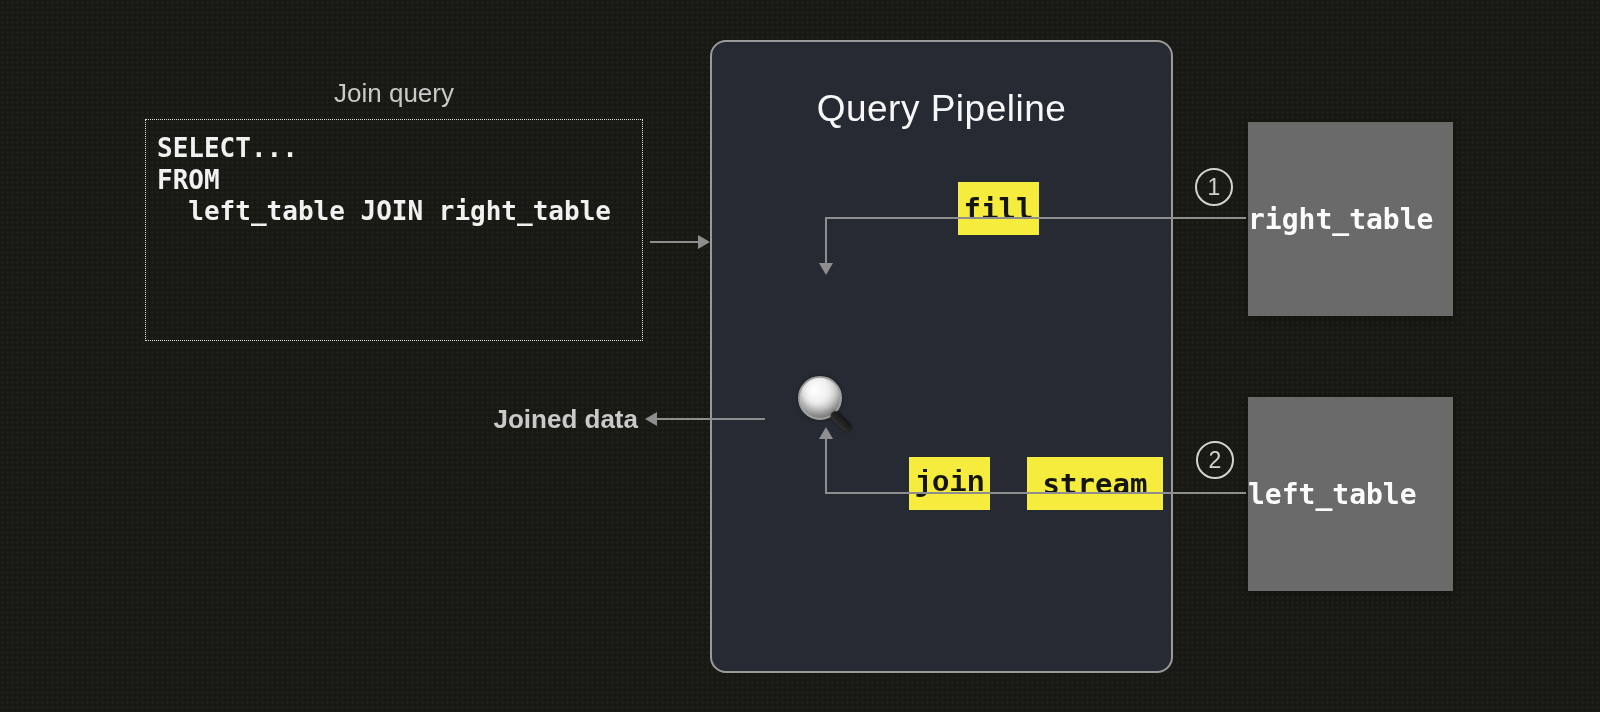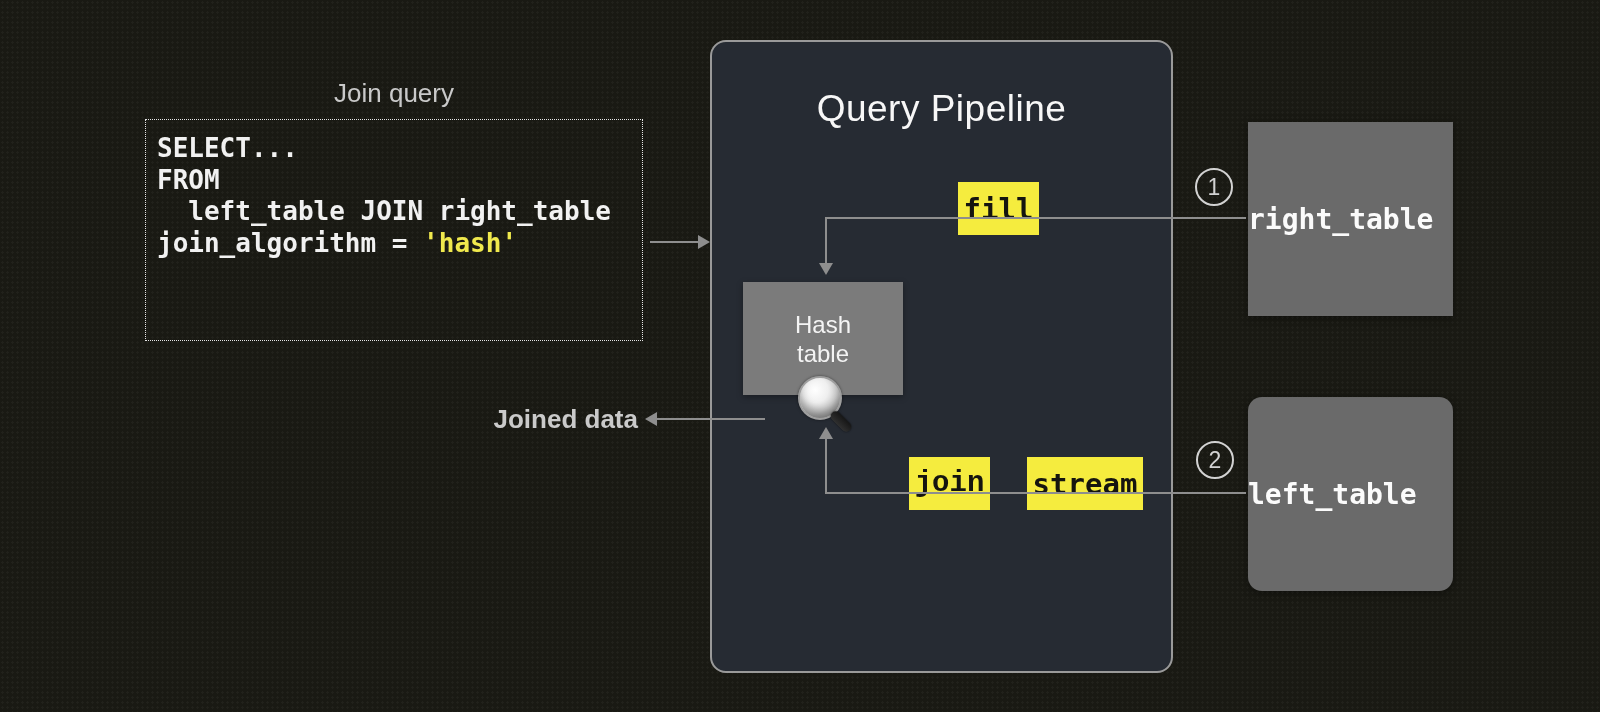--- a/index.html
+++ b/index.html
@@ -99,21 +99,21 @@
     background: #f5ec3e;
     color: #15150f;
     font-family: "DejaVu Sans Mono", monospace;
     font-weight: bold;
     font-size: 29px;
     display: flex; align-items: center; justify-content: center;
     z-index: 3;
   }
   .label-fill   { left: 958px;  top: 182px; width: 81px;  height: 53px; }
   .label-join   { left: 909px;  top: 457px; width: 81px;  height: 53px; font-family: Liberation Mono, monospace; }
-  .label-stream { left: 1027px; top: 457px; width: 116px; height: 53px; }
+  .label-stream { left: 1027px; top: 457px; width: 136px; height: 53px; }
 
   
   .joined-data-label {
     left: 430px; top: 404px; width: 208px;
     text-align: right;
     font-size: 26px; color: #cacaca;
     z-index: 2;
     font-weight: bold;
   }
 
@@ -124,21 +124,21 @@
     display: flex; align-items: center; 
     z-index: 2;
     box-shadow: 0 2px 8px rgba(0,0,0,0.4);
   }
   .table-box span {
     font-family: "DejaVu Sans Mono", monospace;
     font-weight: bold;
     font-size: 28px; color: #fbfbfb;
   }
   .box-right-table { left: 1248px; top: 122px; }
-  .box-left-table  { left: 1248px; top: 397px; border-radius: 14px; }
+  .box-left-table  { left: 1248px; top: 397px; }
 
   .step-circle {
     width: 34px; height: 34px;
     border: 2px solid #d2d2d2; border-radius: 50%;
     color: #d2d2d2;
     font-size: 23px;
     display: flex; align-items: center; justify-content: center;
     z-index: 3;
   }
   .step-1 { left: 1195px; top: 168px; }
@@ -148,33 +148,28 @@
 <body>
 
 <div id="stage">
 
   <div class="abs join-query-heading">Join query</div>
 
   <div class="abs code-box">
     <div class="code-line">SELECT...</div>
     <div class="code-line">FROM</div>
     <div class="code-line">  left_table JOIN right_table</div>
-    <div class="code-line"><span>join_algorithm = </span><span class="code-highlight">'hash'</span></div>
   </div>
 
   <div class="abs line" style="left:650px; top:241px; width:52px; height:2px;"></div>
   <div class="abs arrowhead arrow-right" style="left:698px; top:235px;"></div>
 
   <div class="abs panel"></div>
   <div class="abs panel-title">Query Pipeline</div>
 
-  <div class="abs hash-box">
-    <span>Hash</span>
-    <span>table</span>
-  </div>
 
   <div class="abs magnifier">
     <div class="lens"></div>
     <div class="handle"></div>
   </div>
 
   <div class="abs line" style="left:826px; top:217px; width:420px; height:2px;"></div>
   <div class="abs line" style="left:825px; top:217px; width:2px; height:47px;"></div>
   <div class="abs arrowhead arrow-down" style="left:819px; top:263px;"></div>
   <div class="abs stage-label label-fill">fill</div>

